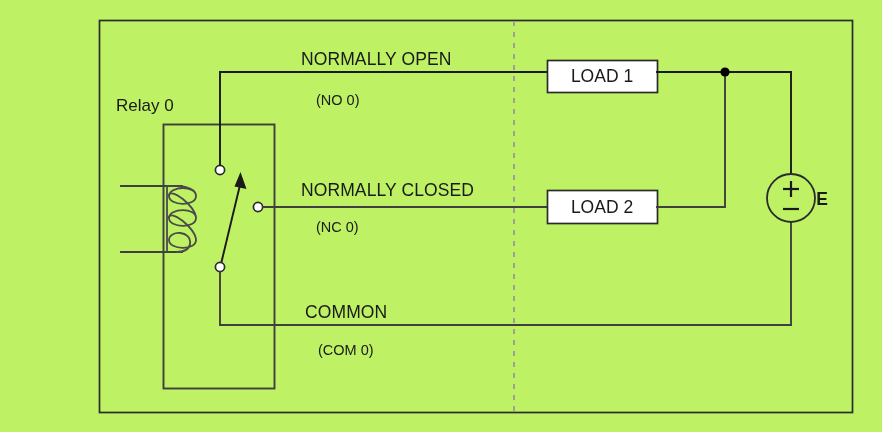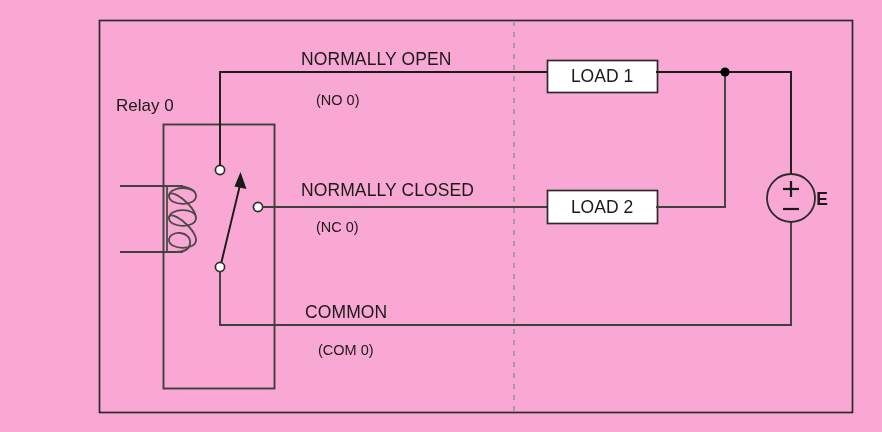--- a/index.html
+++ b/index.html
@@ -8,21 +8,21 @@
     padding: 0;
     background: #ffffff;
   }
   body {
     font-family: "Liberation Sans", sans-serif;
   }
   #stage {
     position: relative;
     width: 882px;
     height: 432px;
-    background: #f9a8d4;
+    background: #bef264;
     overflow: hidden;
   }
   #stage svg {
     position: absolute;
     left: 0;
     top: 0;
   }
   .wire {
     stroke: #3f3f3f;
     stroke-width: 1.9;

